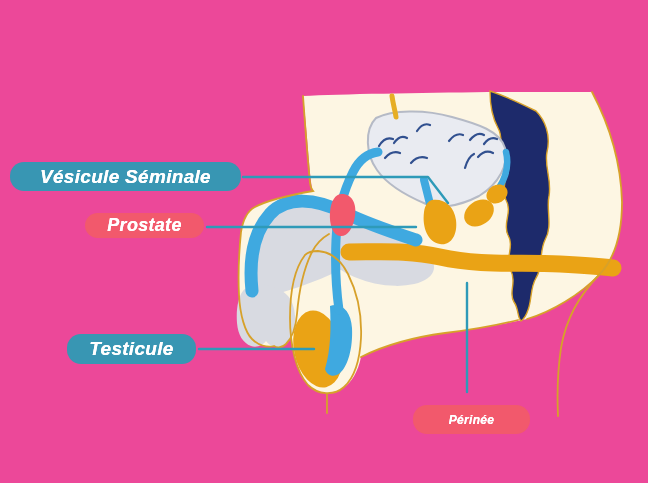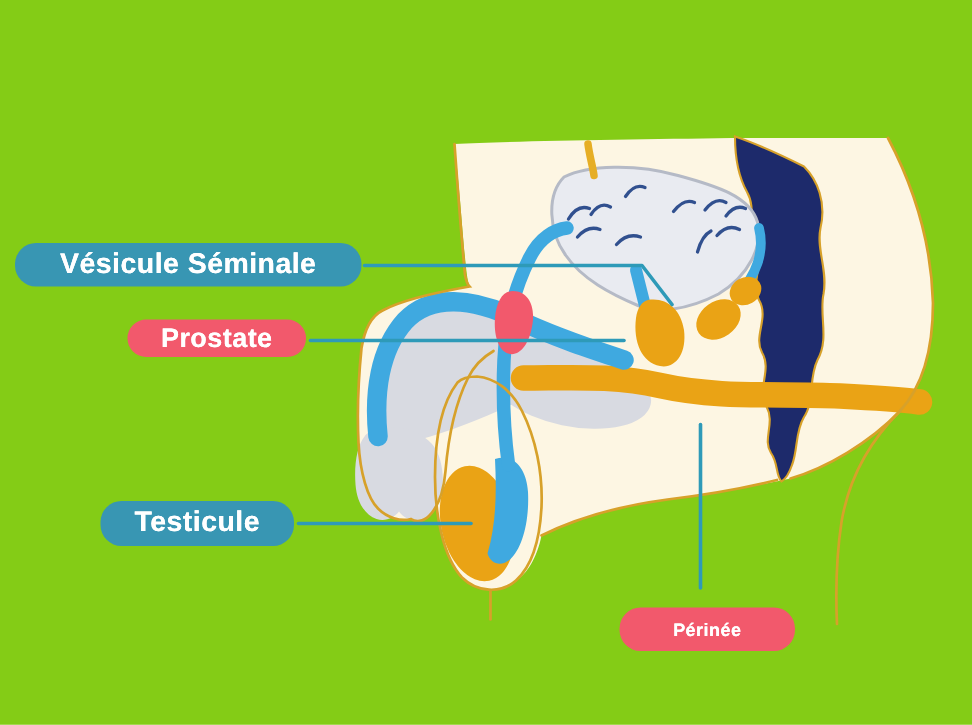--- a/index.html
+++ b/index.html
@@ -1,21 +1,22 @@
 <!DOCTYPE html>
 <html lang="fr"><head>
 <meta charset="utf-8">
 <style>
   html,body{margin:0;padding:0;}
   .stage{
     position:relative;
     width:648px;height:483px;
-    background:#84cc16;
+    background:#ec4899;
     overflow:hidden;
     font-family:"Liberation Sans", sans-serif;
+    font-style:italic;
   }
   .stage svg{position:absolute;left:0;top:0;}
   .badge{
     position:absolute;
     display:flex;align-items:center;justify-content:center;
     color:#ffffff;font-weight:bold;letter-spacing:0.3px;
     border-radius:14px;white-space:nowrap;
     text-shadow:0 0 0 #fff;
   }
   .badge-teal{background:#3896b3;}

